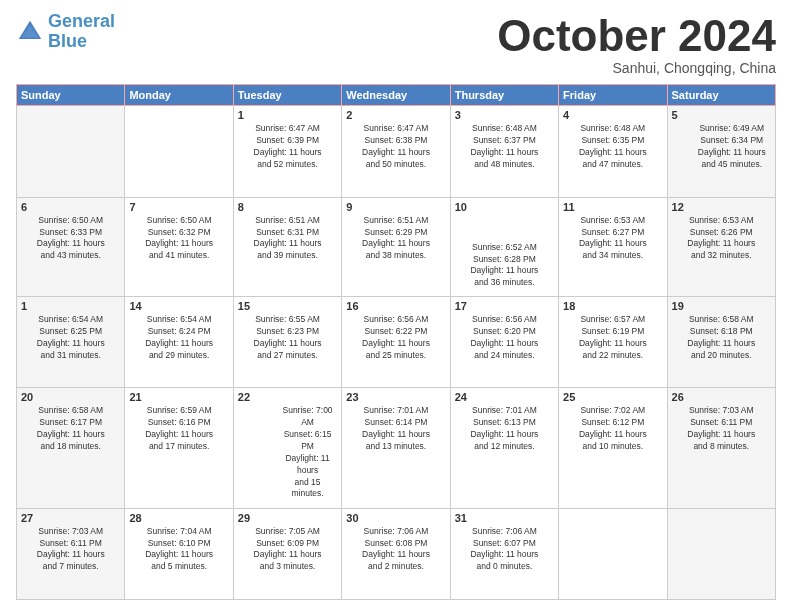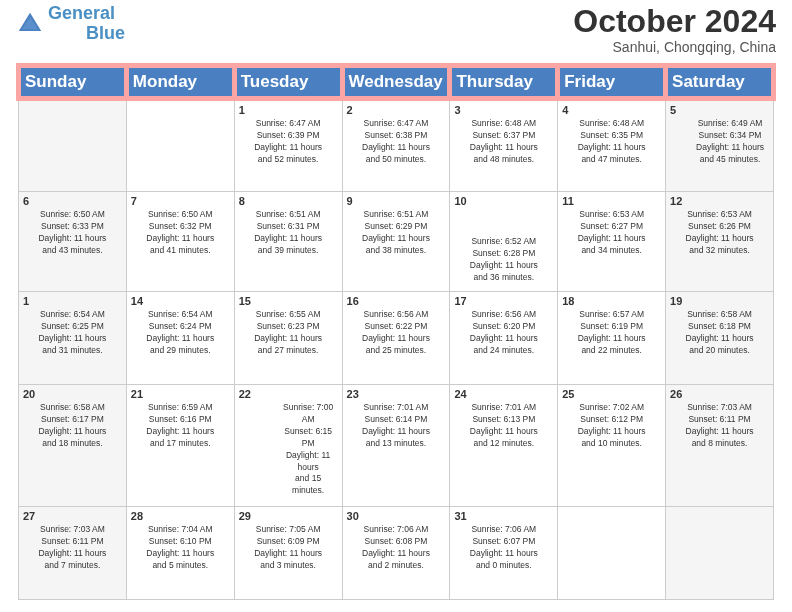--- a/index.html
+++ b/index.html
@@ -6,21 +6,21 @@
     body {
       width: 792px;
       height: 612px;
       font-family: Arial, Helvetica, sans-serif;
       background: #fff;
       overflow: hidden;
     }
     .page {
       width: 792px;
       height: 612px;
-      padding: 4px 16px 12px 16px;
+      padding: 12px 16px 12px 16px;
       display: flex;
       flex-direction: column;
     }
     .header {
       display: flex;
       justify-content: space-between;
       align-items: flex-start;
       margin-bottom: 8px;
     }
     .logo {
@@ -38,43 +38,43 @@
       color: #4a90c4;
     }
     .logo-icon {
       width: 28px;
       height: 28px;
     }
     .title-block {
       text-align: right;
     }
     .month-title {
-      font-size: 32px;
+      font-size: 44px;
       font-weight: bold;
       color: #333;
       line-height: 1.1;
     }
     .subtitle {
       font-size: 14px;
       color: #555;
     }
     .calendar {
       flex: 1;
       border-collapse: collapse;
       width: 100%;
       table-layout: fixed;
     }
     .calendar th {
       background: #4a7fc1;
       color: #fff;
-      font-size: 17px;
+      font-size: 11px;
       font-weight: bold;
       padding: 4px 4px;
       text-align: left;
-      border: 5px solid #fca5a5;
+      border: 1px solid #fca5a5;
     }
     .calendar td {
       border: 1px solid #ccc;
       vertical-align: top;
       padding: 3px 4px;
       font-size: 9px;
       color: #333;
       background: #fff;
       height: 88px;
     }
@@ -103,21 +103,21 @@
 
 <div class="page">
   <div class="header">
     <div class="logo">
       <svg class="logo-icon" viewBox="0 0 40 40">
         <polygon points="20,4 36,30 4,30" fill="#4a7fc1"></polygon>
         <polygon points="20,10 32,28 8,28" fill="#6aa0d8" opacity="0.5"></polygon>
       </svg>
       <div class="logo-text">
         <div><span>General</span></div>
-        <div><span style="color:#4a90c4;margin-left:38px;">Blue</span></div>
+        <div><span style="color:#4a90c4;">Blue</span></div>
       </div>
     </div>
     <div class="title-block">
       <div class="month-title">October 2024</div>
       <div class="subtitle">Sanhui, Chongqing, China</div>
     </div>
   </div>
 
   <table class="calendar">
     <thead>

